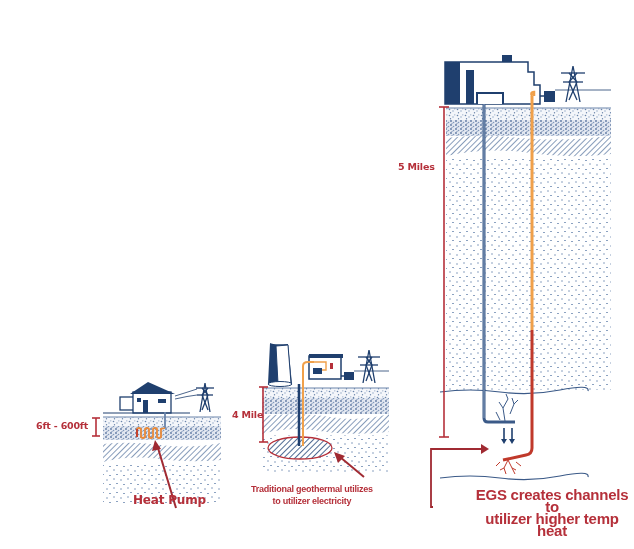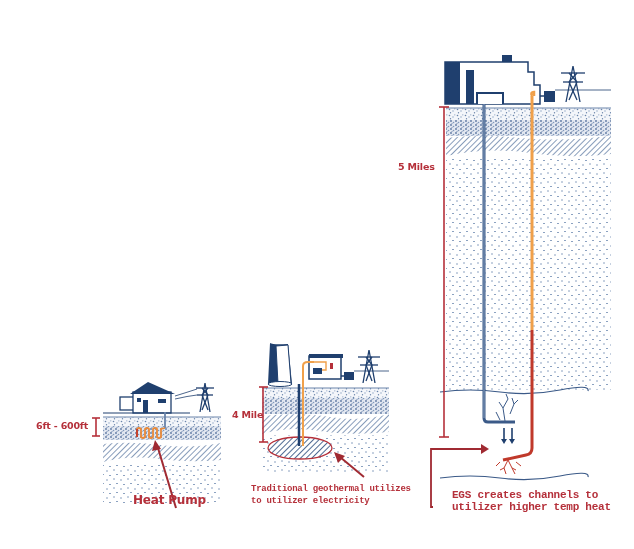--- a/index.html
+++ b/index.html
@@ -1,22 +1,22 @@
 <!DOCTYPE html>
 <html><head>
 <meta charset="utf-8">
 <style>
   html, body { margin: 0; padding: 0; background: #ffffff; }
   body { width: 634px; height: 549px; position: relative; overflow: hidden;
          font-family: "DejaVu Sans", sans-serif; }
   svg { position: absolute; left: 0; top: 0; }
   .lbl { position: absolute; color: #b5303a; font-family: "DejaVu Sans", sans-serif;
          font-weight: bold; font-size: 9.5px; line-height: 12px; white-space: nowrap; letter-spacing: -0.2px; text-align: right; }
-  .caption { position: absolute; color: #b5303a; font-family: Liberation Mono, monospace;
-             font-weight: bold; font-size: 9px; line-height: 11.5px; letter-spacing: -0.25px; }
+  .caption { position: absolute; color: #b5303a; font-family: Liberation Sans, sans-serif;
+             font-weight: bold; font-size: 9px; line-height: 11.5px; letter-spacing: -0.25px; text-align: center; }
 </style>
 </head>
 <body>
 
 <svg id="scene" width="634" height="549" viewBox="0 0 634 549" xmlns="http://www.w3.org/2000/svg">
   <defs>
     <pattern id="hatch" width="4" height="4" patternUnits="userSpaceOnUse" patternTransform="rotate(45)">
       <rect width="4" height="4" fill="#ffffff"></rect>
       <line x1="0" y1="0" x2="0" y2="4" stroke="#6a84aa" stroke-width="1.6"></line>
     </pattern>
@@ -215,16 +215,16 @@
 <div class="lbl" style="left:36px; top:420px;">6ft - 600ft</div>
 <div class="lbl" style="left:133px; top:494px; font-size:12px;">Heat Pump</div>
 
 <div class="lbl" style="left:232px; top:409px;">4 Mile</div>
 <div class="caption" style="left:251px; top:484px;">
   <div>Traditional geothermal utilizes</div>
   <div>to utilizer electricity</div>
 </div>
 
 <div class="lbl" style="left:398px; top:161px;">5 Miles</div>
-<div class="caption" style="left:452px; top:489px; font-size:11px; line-height:12px;">
+<div class="caption" style="left:470px; top:489px; font-size:15px; line-height:12px;">
   <div>EGS creates channels to</div>
   <div>utilizer higher temp heat</div>
 </div>
 
 </body></html>

